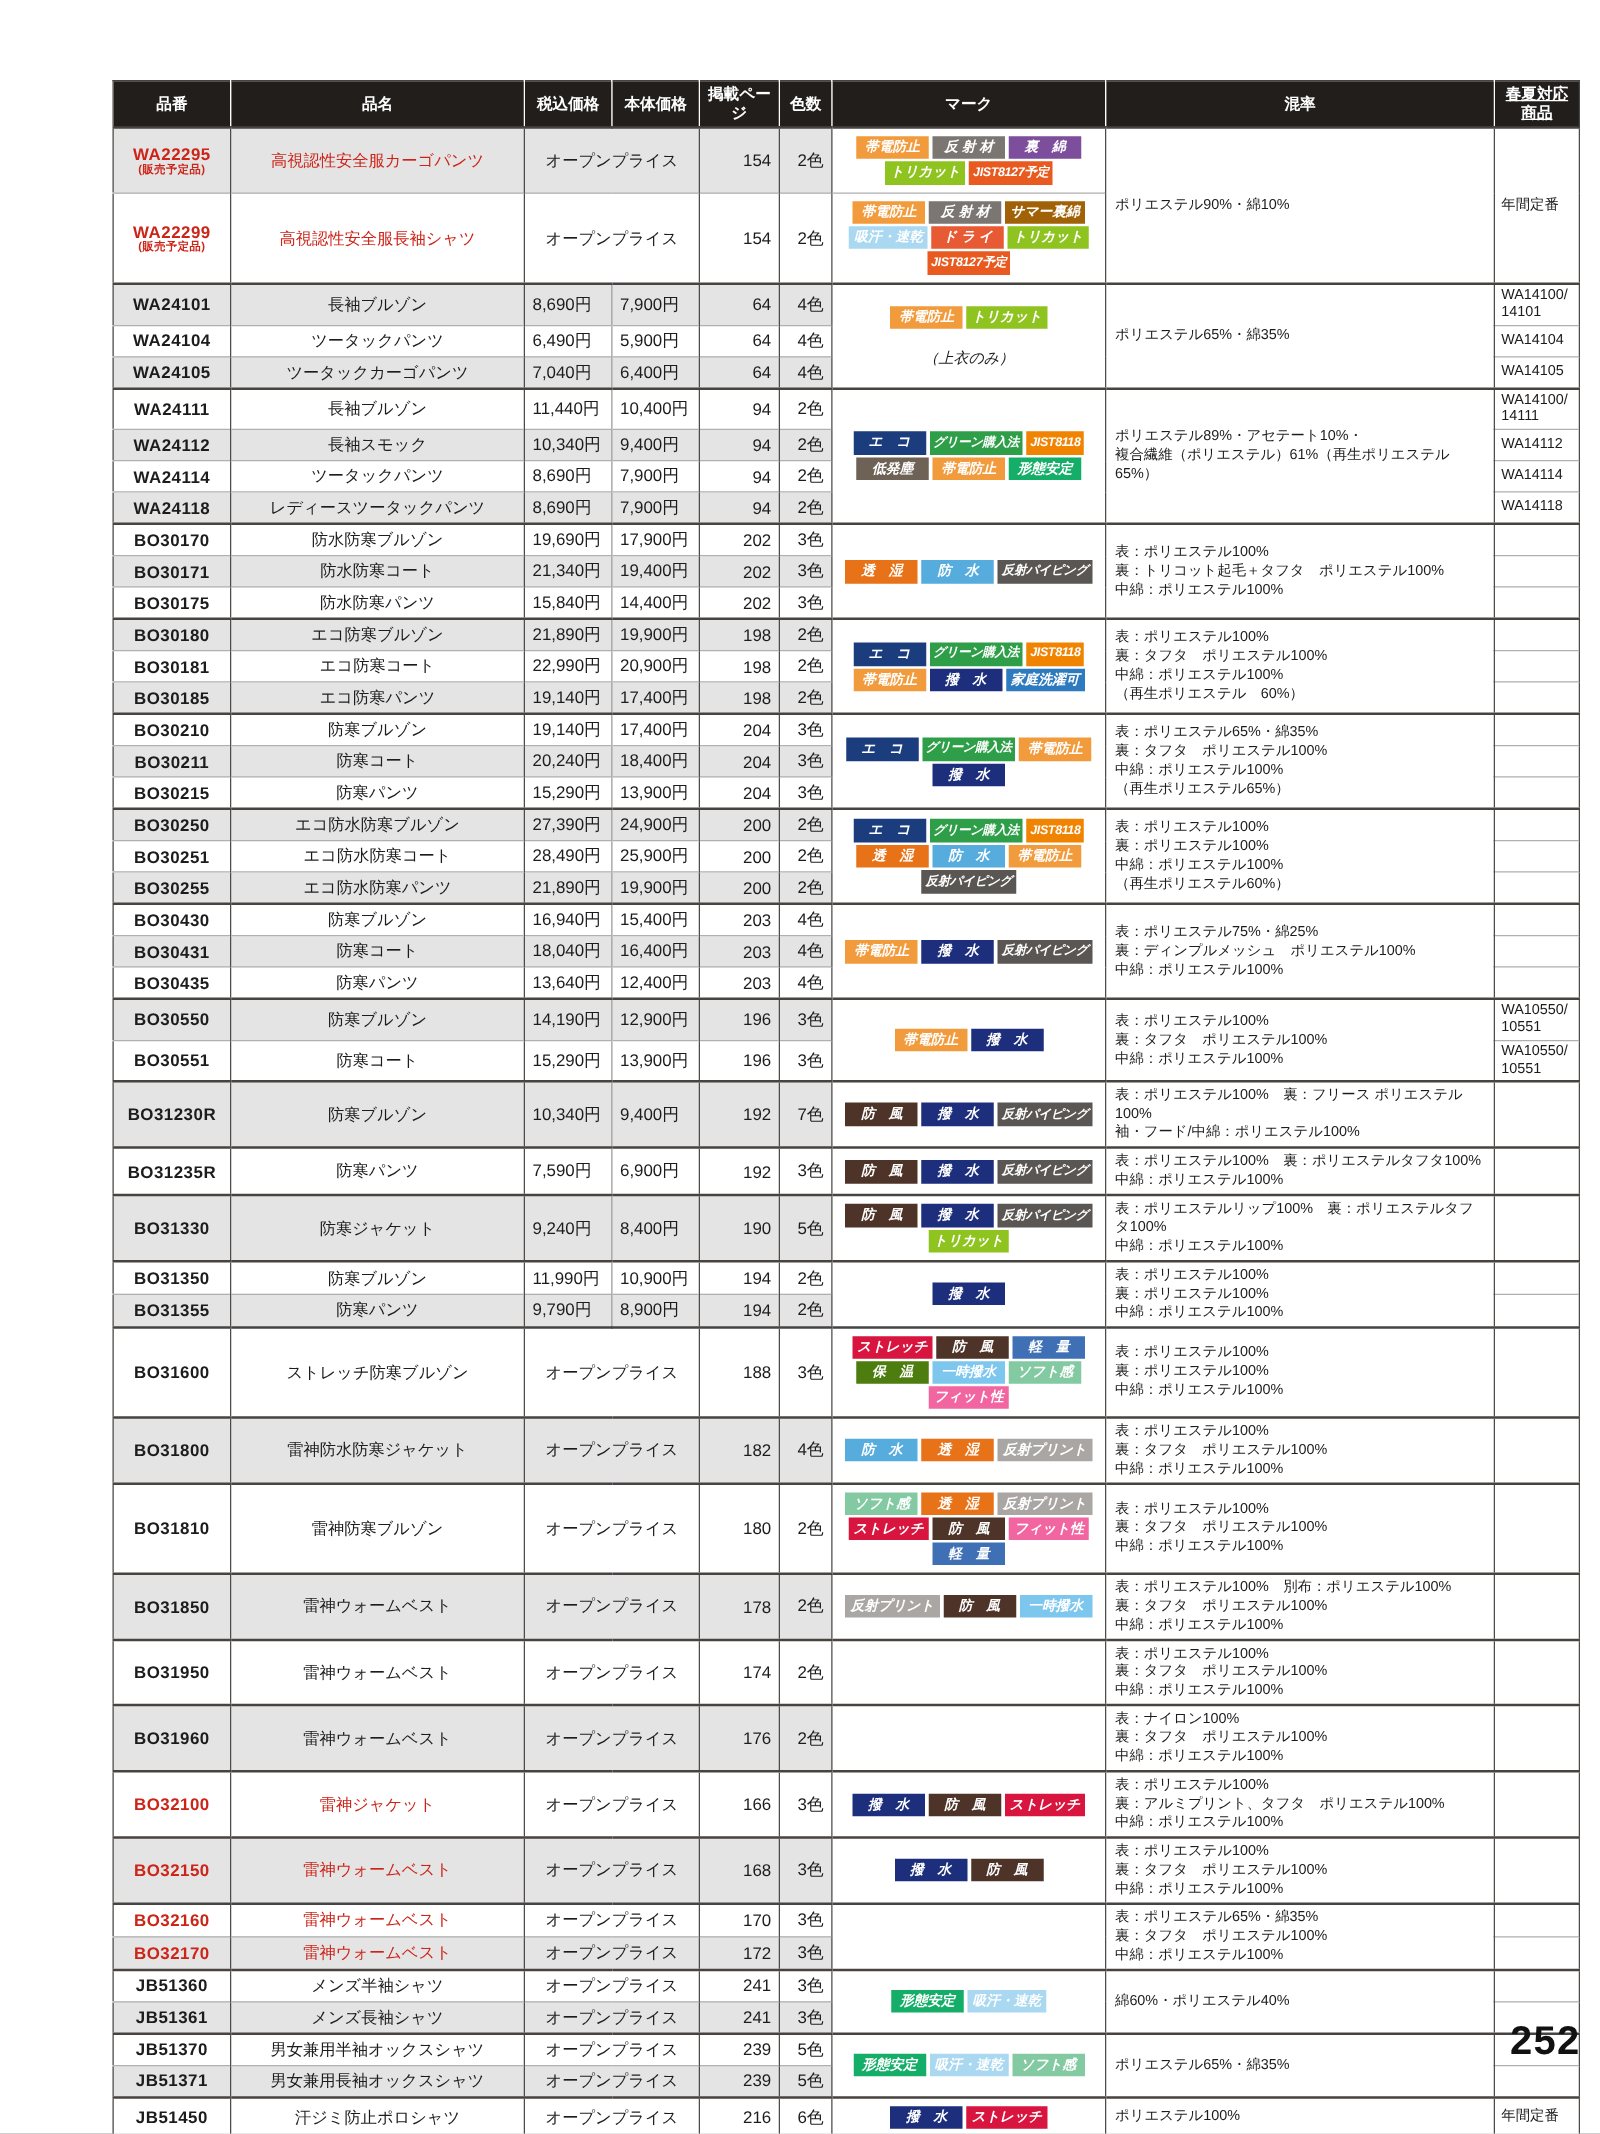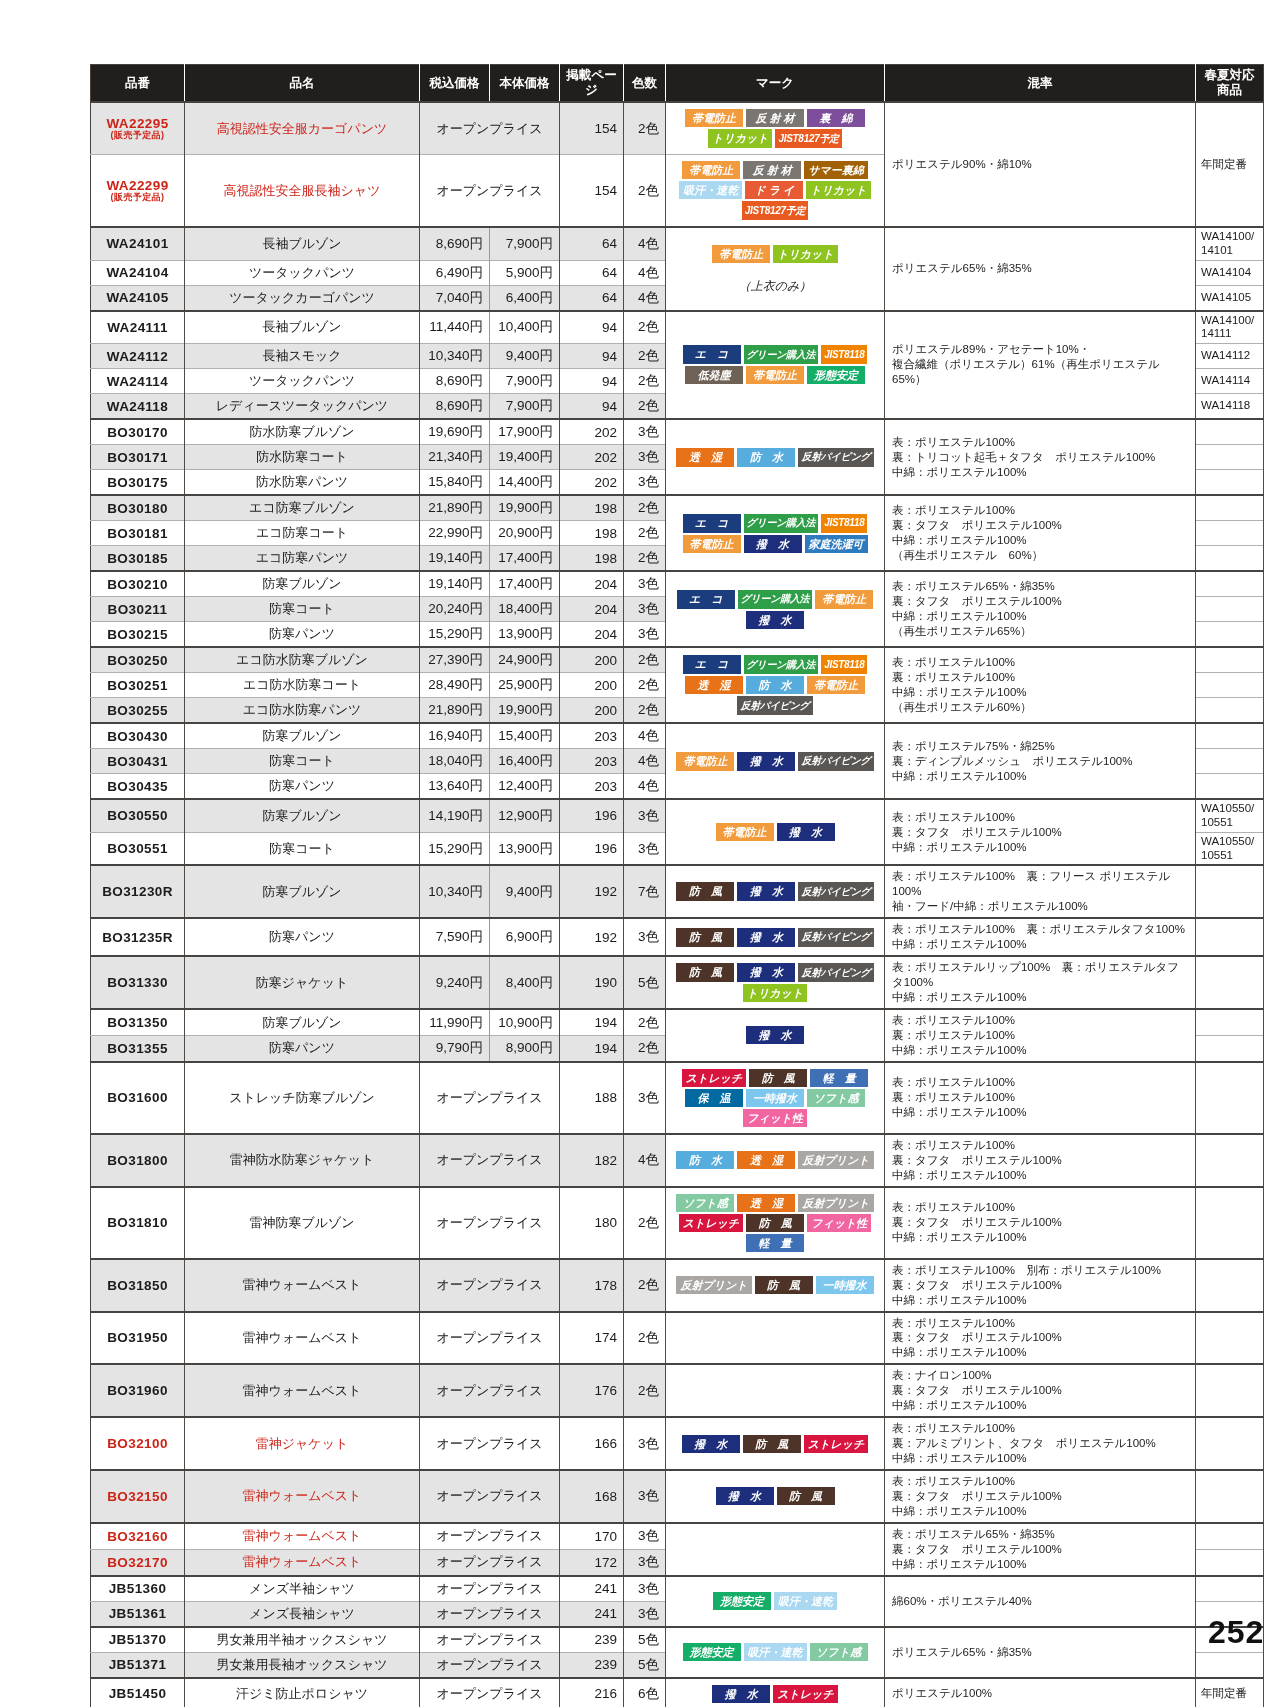--- a/index.html
+++ b/index.html
@@ -2,30 +2,30 @@
 <html><head>
 <meta charset="utf-8">
 <style>
   html,body{margin:0;padding:0;background:#888;}
   .page{position:relative;width:1280px;height:1707px;background:#fff;overflow:hidden;
         font-family:"Liberation Sans","DejaVu Sans",sans-serif;color:#1c1c1c;}
   table.cat{position:absolute;left:90px;top:64px;width:1173px;border-collapse:collapse;
             table-layout:fixed;border:1px solid #474340;border-bottom:2px solid #474340;}
   thead th{background:#221E1B;color:#fff;font-size:12.5px;font-weight:bold;height:36px;
            padding:0 2px;border-right:1px solid #fff;white-space:pre-line;line-height:1.2;}
-  thead th:last-child{border-right:none;}
+  thead th:last-child{border-right:none;text-decoration:underline;}
   td{border-right:1px solid #4e4a48;border-top:1px solid #b0b0b0;vertical-align:middle;
      padding:3px 4px;font-size:13px;background:#fff;}
   tr.gs td{border-top:2px solid #474340;}
   td.zeb{background:#E4E4E5;}
   td.code{text-align:center;font-weight:bold;font-size:13.5px;letter-spacing:.4px;padding:3px 2px;}
   .code-note{font-size:9px;font-weight:bold;line-height:1.1;}
   tr.red td.code,tr.red td.name{color:#cd2418;}
   td.name{text-align:center;padding:3px 7px;}
-  td.price{text-align:right;font-size:13.5px;white-space:nowrap;padding:3px 6px;}
+  td.price{text-align:left;font-size:13.5px;white-space:nowrap;padding:3px 6px;}
   td.tax{border-right:1px solid #999;}
   td.open{text-align:center;font-size:13px;white-space:nowrap;}
   td.page-col,td.colors{text-align:right;font-size:13.5px;padding:3px 6px;}
   td.marks{text-align:center;padding:4px 2px;font-style:italic;}
   .mark-line{display:flex;justify-content:center;gap:3px;margin:2px 0;}
   .badge{display:inline-block;color:#fff;font-weight:bold;font-size:11px;line-height:1;
          padding:4px 4px 3px;min-width:58px;box-sizing:border-box;text-align:center;white-space:nowrap;}
   .badge.long{font-size:10px;min-width:0;padding:4.5px 3px;letter-spacing:-.3px;}
   .marks-note{font-size:12px;margin-top:15px;}
   td.mix{font-size:11.5px;text-align:left;line-height:1.3;padding:3px 7px;}
@@ -603,21 +603,21 @@
           <td class="open" colspan="2">オープンプライス</td>
           <td class="page-col">188</td>
           <td class="colors">3色</td>
           <td class="marks">
             <div class="mark-line">
               <span class="badge" style="background: rgb(216, 21, 62);">ストレッチ</span>
               <span class="badge" style="background: rgb(78, 52, 40);">防　風</span>
               <span class="badge" style="background: rgb(63, 112, 181);">軽　量</span>
             </div>
             <div class="mark-line">
-              <span class="badge" style="background: #0369a1;">保　温</span>
+              <span class="badge" style="background: #4d7c0f;">保　温</span>
               <span class="badge" style="background: rgb(125, 198, 238);">一時撥水</span>
               <span class="badge" style="background: rgb(131, 201, 161);">ソフト感</span>
             </div>
             <div class="mark-line">
               <span class="badge" style="background: rgb(241, 102, 161);">フィット性</span>
             </div>
           </td>
           <td class="mix">
             <div>表：ポリエステル100%</div>
             <div>裏：ポリエステル100%</div>

